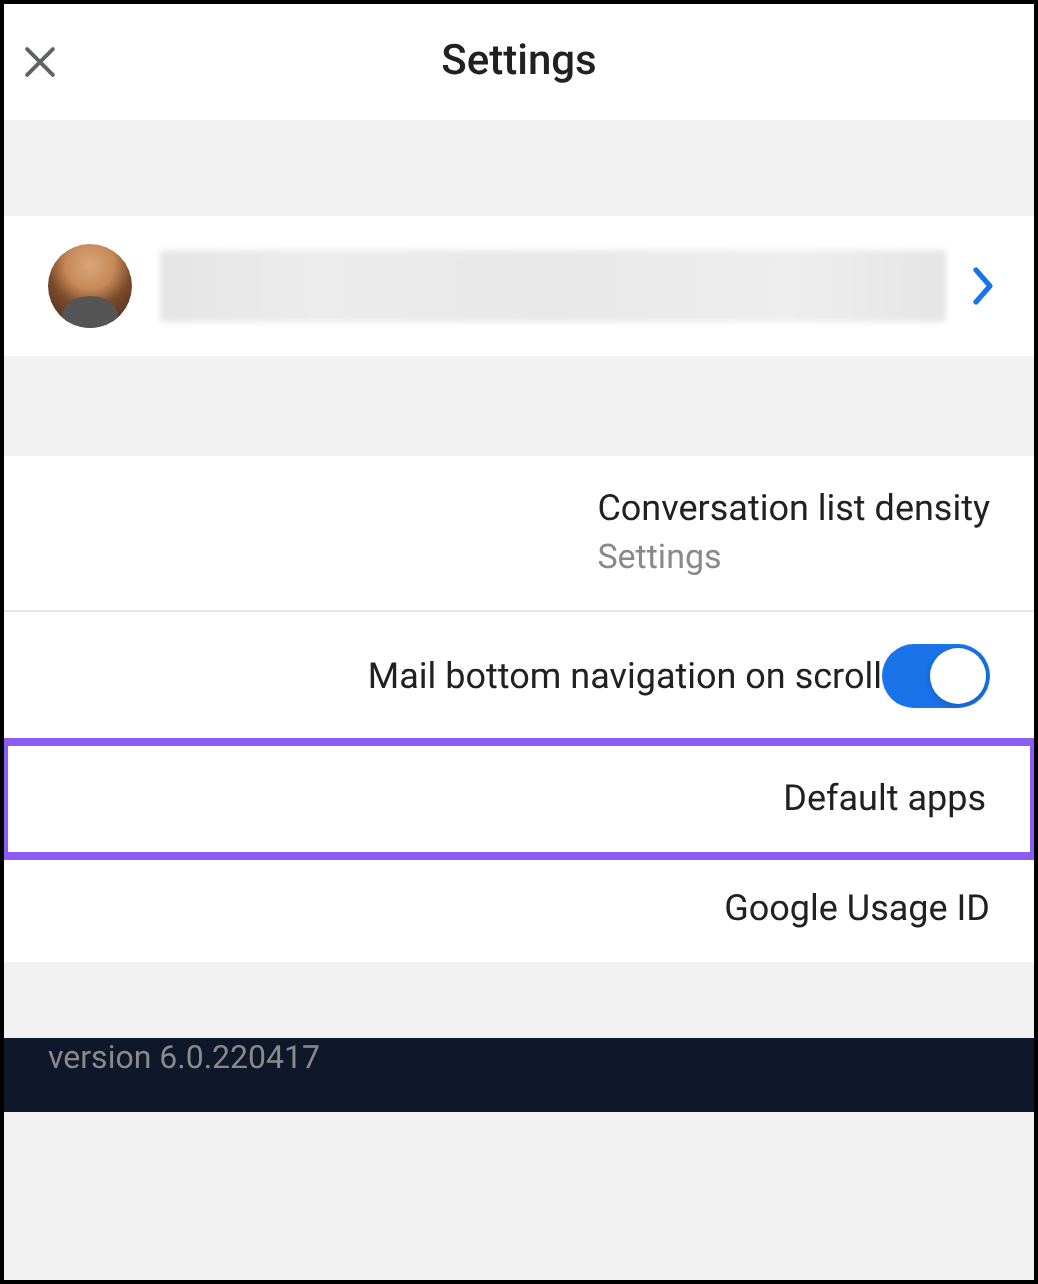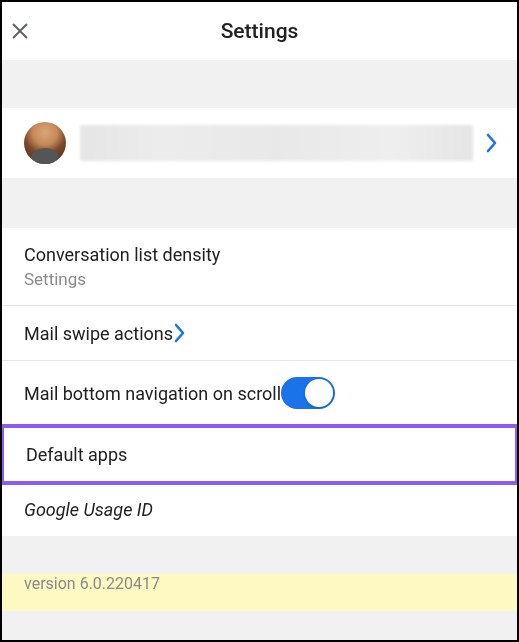--- a/index.html
+++ b/index.html
@@ -98,26 +98,25 @@
       background: #f1f1f1;
     }
     .section {
       background: #fff;
     }
     .row {
       padding: 16px 22px;
       border-bottom: 1px solid #e6e6e6;
       display: flex;
       align-items: center;
-      justify-content: flex-start;
+      justify-content: flex-end;
       cursor: pointer;
     }
     .row:last-child {
       border-bottom: none;
-      font-style: italic;
     }
     .row-content {
       display: flex;
       flex-direction: column;
       gap: 4px;
     }
     .row-label {
       font-size: 18px;
       color: #212121;
       font-weight: 400;
@@ -150,21 +149,21 @@
       border: 4px solid #8b5cf6;
       margin: -2px -2px;
       position: relative;
       z-index: 2;
     }
     .footer-gap {
       height: 38px;
       background: #f1f1f1;
     }
     .version {
-      background: #fef9c3;
+      background: #0f172a;
       padding: 0 22px 18px;
       font-size: 16px;
       color: #8a8a8a;
     }
     .flex-grow {
       flex: 1;
       background: #f1f1f1;
     }
   </style>
 </head>
@@ -194,28 +193,20 @@
 <div class="gap2"></div>
 
 <div class="section">
   <div class="row">
     <div class="row-content">
       <div class="row-label">Conversation list density</div>
       <div class="row-value">Settings</div>
     </div>
   </div>
   <div class="row">
-    <div class="row-label">Mail swipe actions</div>
-    <div class="chevron">
-      <svg viewBox="0 0 14 22">
-        <path d="M3 3 L10 11 L3 19" stroke="#1a73e8" stroke-width="2.6" fill="none" stroke-linecap="round" stroke-linejoin="round"></path>
-      </svg>
-    </div>
-  </div>
-  <div class="row">
     <div class="row-label">Mail bottom navigation on scroll</div>
     <div class="toggle"></div>
   </div>
   <div class="row highlight-row">
     <div class="row-label">Default apps</div>
   </div>
   <div class="row">
     <div class="row-label">Google Usage ID</div>
   </div>
 </div>

